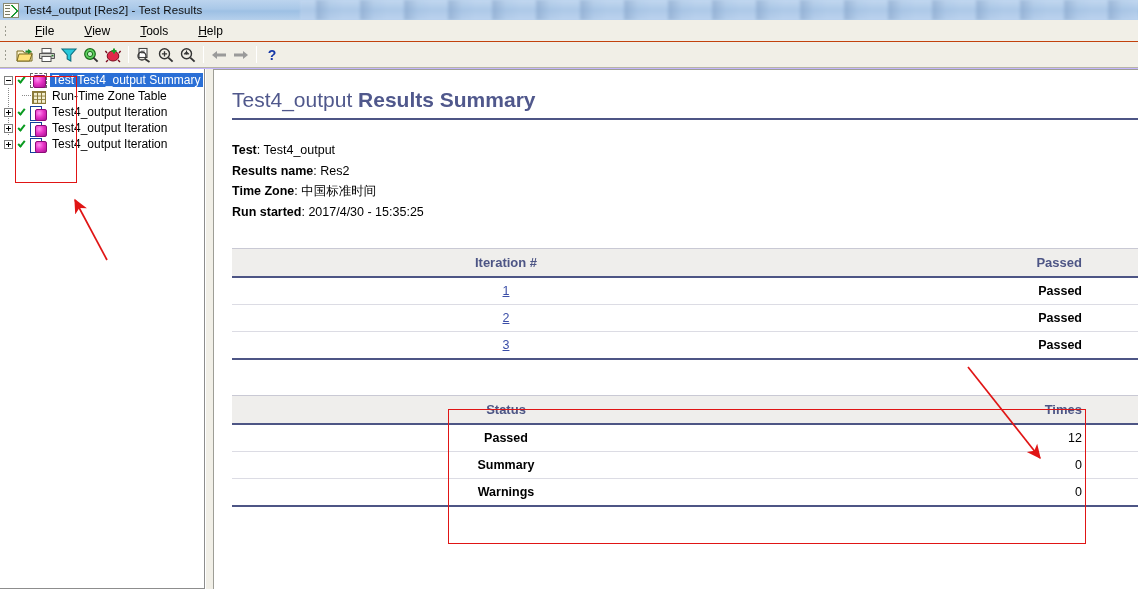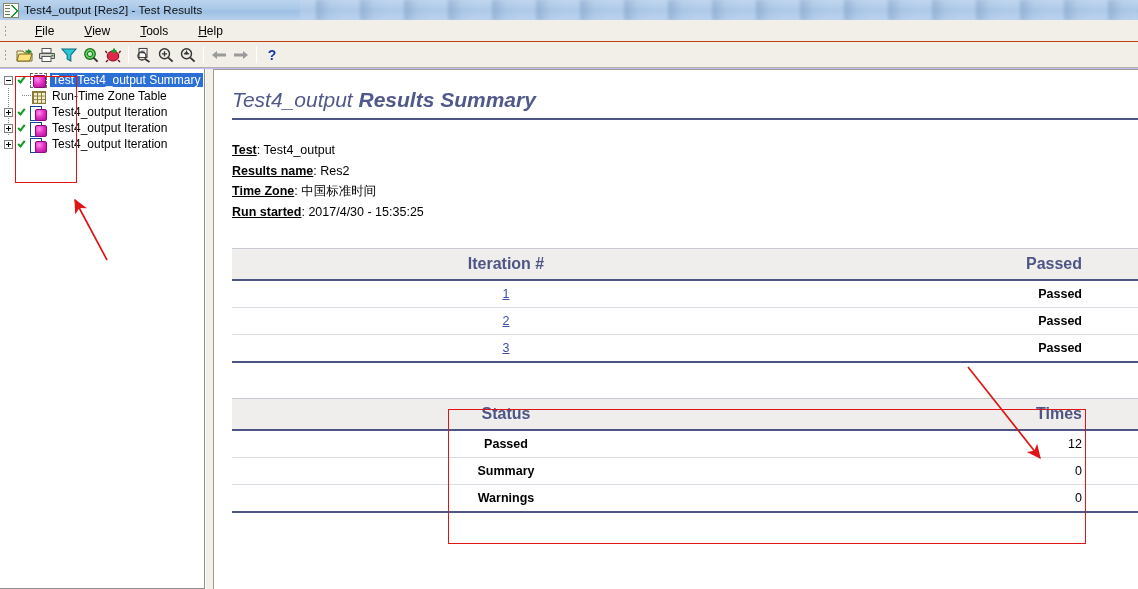--- a/index.html
+++ b/index.html
@@ -228,39 +228,38 @@
     background: #2a6fd6; color: #ffffff;
   }
 
   
   .report { padding: 18px 0 0 18px; }
   .rep-title {
     font-size: 21px; color: #50588c;
     padding-bottom: 6px; margin-right: 0px;
     border-bottom: 2px solid #4d5585;
     width: 906px;
-    font-style: italic;
   }
   .rep-title .light { font-weight: normal; }
   .rep-title .bold  { font-weight: bold; }
 
   .meta { margin-top: 20px; font-size: 12.5px; color: #000; line-height: 20.5px; }
-  .meta b { font-weight: bold; text-decoration: underline; }
+  .meta b { font-weight: bold; }
 
   table.rep {
     width: 906px;
     border-collapse: collapse;
     font-size: 12.5px;
     table-layout: fixed;
   }
   table.rep th {
     background: #efeeec;
     color: #4d5585;
     font-weight: bold;
-    font-size: 16px;
+    font-size: 13px;
     padding: 6px 0 6px 0;
     border-bottom: 2px solid #4d5585;
     border-top: 1px solid #c9c9d4;
   }
   table.rep td {
     padding: 6px 0;
     border-bottom: 1px solid #dcdce4;
     color: #000;
   }
   table.rep tr:last-child td { border-bottom: 2px solid #4d5585; }

